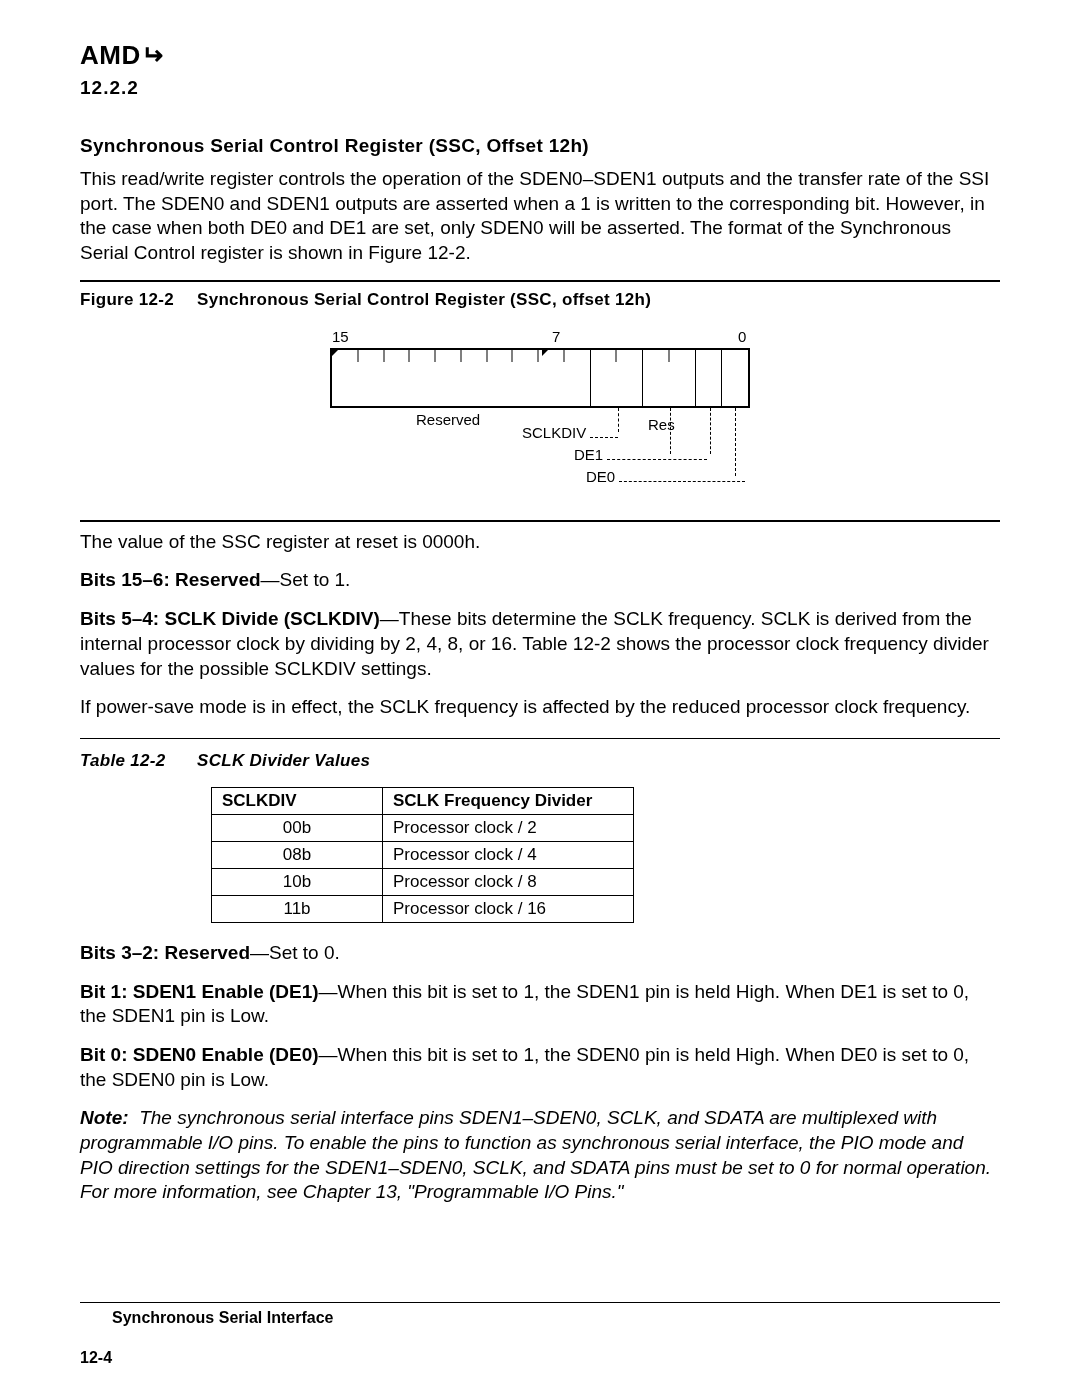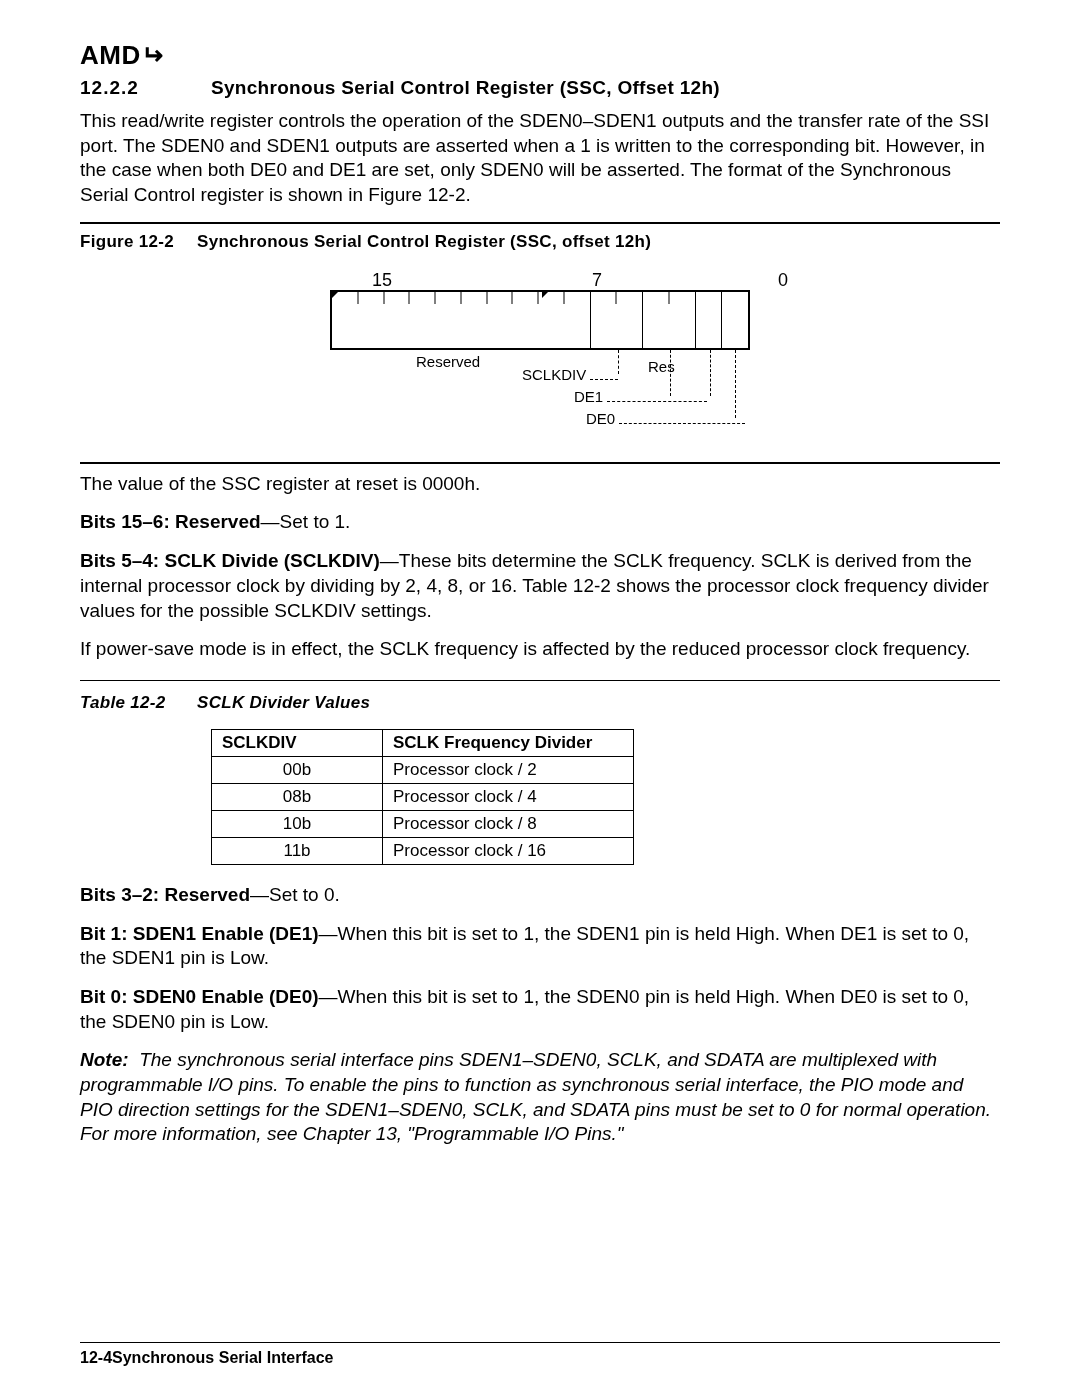--- a/index.html
+++ b/index.html
@@ -25,20 +25,21 @@
   }
   .logo .arrow {
     display: inline-block;
     transform: scaleX(-1);
     font-weight: bold;
   }
   .sec-row {
     display: flex;
     gap: 36px;
     margin-bottom: 10px;
+    flex-direction: column;
   }
   .sec-num {
     font-weight: bold;
     font-size: 19px;
     letter-spacing: 1px;
     min-width: 95px;
   }
   .sec-title {
     font-weight: bold;
     font-size: 19px;
@@ -60,25 +61,24 @@
   .tbl-caption { margin-left: 0; font-style: italic; }
   .fig-caption .lbl, .tbl-caption .lbl { display:inline-block; min-width: 112px; }
   
   .register-wrap {
     width: 420px;
     margin: 18px auto 2px auto;
     position: relative;
   }
   .bit-num-row {
     display: flex;
-    font-size: 18px;
+    font-size: 15px;
     position: relative;
     height: 18px;
     margin-bottom: 2px;
-    margin-left: 40px;
   }
   .bit-num-row span { position:absolute; }
   .reg-box {
     border: 2px solid #000;
     height: 56px;
     display: flex;
     position: relative;
   }
   .reg-cell {
     border-right: 1px solid #000;
@@ -130,21 +130,21 @@
     position: absolute;
     bottom: 30px;
     left: 80px;
     right: 80px;
     border-top: 1.5px solid #000;
     padding-top: 6px;
     display: flex;
     font-size: 16px;
     font-weight: bold;
   }
-  .footer .pg { flex: 0 0 auto; }
+  .footer .pg { flex: 0 0 auto; margin-top: 40px; }
   .footer .title { flex: 1 1 auto; text-align: left; }
 </style>
 </head>
 <body>
 
 <div class="page">
   <div class="logo"><span>AMD</span><span class="arrow">↵</span></div>
 
   <div class="sec-row">
     <div class="sec-num">12.2.2</div>

